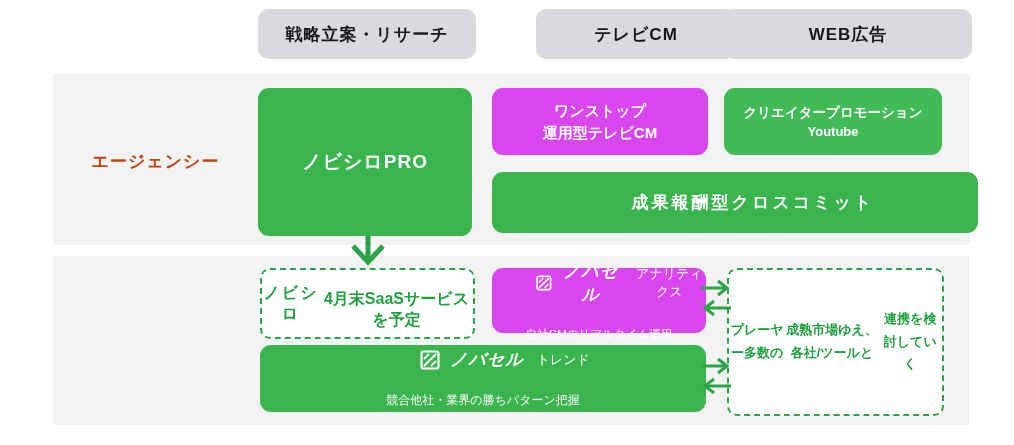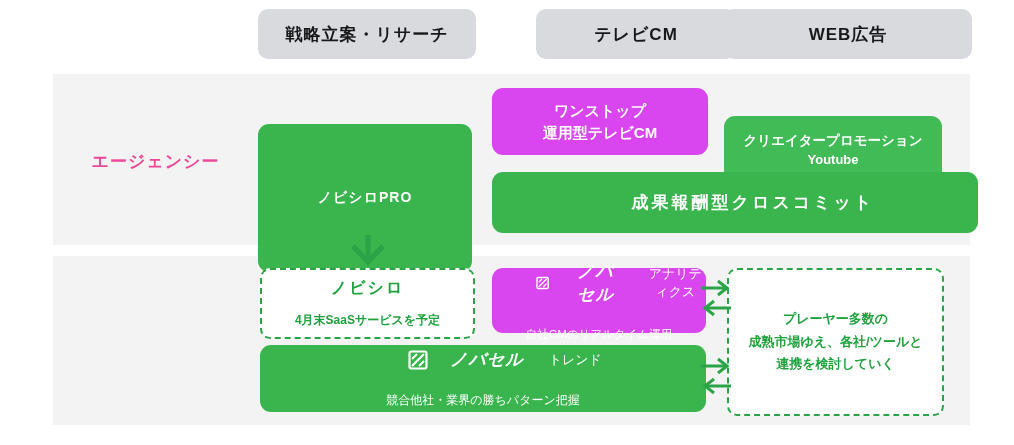--- a/index.html
+++ b/index.html
@@ -13,51 +13,51 @@
   .pill1{left:258px;width:218px;}
   .pill2{left:492px;width:200px;margin-left:44px;}
   .pill3{left:724px;width:248px;}
 
   
   .band{position:absolute;left:53px;width:917px;background:#f3f3f4;}
   .band-agency{top:74px;height:171px;}
   .band-saas{top:256px;height:169px;}
 
   .row-label{position:absolute;left:53px;width:205px;text-align:center;
-             font-size:17px;font-weight:bold;color:#ec4899;letter-spacing:1px;}
+             font-size:17px;font-weight:bold;color:#c2410c;letter-spacing:1px;}
   .row-label-agency{top:150px;}
   .row-label-saas{top:331px;}
 
   
   .gbox{position:absolute;border-radius:11px;color:#ffffff;display:flex;flex-direction:column;
         align-items:center;justify-content:center;text-align:center;}
   .g-med{background:#3ab54e;}
   .g-dark{background:#d946ef;}
   .g-light{background:#41bb55;}
 
-  .box-pro{left:258px;top:88px;width:214px;height:148px;font-size:14px;font-weight:bold;letter-spacing:1px;margin-top:36px;}
+  .box-pro{left:258px;top:88px;width:214px;height:148px;font-size:19px;font-weight:bold;letter-spacing:1px;}
   .box-onestop{left:492px;top:88px;width:216px;height:67px;font-size:15px;font-weight:bold;line-height:1.45;}
-  .box-creator{left:724px;top:88px;width:218px;height:67px;font-weight:bold;margin-top:28px;}
+  .box-creator{left:724px;top:88px;width:218px;height:67px;font-weight:bold;}
   .box-creator .l1{font-size:13.5px;}
   .box-creator .l2{font-size:13px;margin-top:2px;}
   .box-cross{left:492px;top:172px;width:450px;height:61px;font-size:17px;font-weight:bold;letter-spacing:3px;padding-left:36px;}
 
   
   .dbox{position:absolute;background:#ffffff;border:2px dashed #2ba447;border-radius:10px;
-        display:flex;flex-direction:column;align-items:center;justify-content:center;text-align:center;
+        display:flex;flex-direction:row;align-items:center;justify-content:center;text-align:center;
         color:#1fa23e;}
   .box-nobishiro{left:260px;top:268px;width:211px;height:67px;}
   .box-nobishiro .t{font-size:16px;font-weight:bold;letter-spacing:2px;}
-  .box-nobishiro .s{font-size:12px;margin-top:13px;font-weight:bold;}
+  .box-nobishiro .s{font-size:16px;margin-top:13px;font-weight:bold;}
   .box-partner{left:727px;top:268px;width:213px;height:144px;font-size:13px;font-weight:bold;line-height:1.75;}
 
   
   .box-analytics{left:492px;top:268px;width:214px;height:65px;}
   .box-trend{left:260px;top:345px;width:446px;height:67px;}
-  .brandline{display:flex;align-items:center;justify-content:flex-start;gap:22px;margin-left:44px;}
+  .brandline{display:flex;align-items:center;justify-content:flex-start;gap:10px;margin-left:44px;}
   .brand{font-size:17px;font-weight:bold;font-style:italic;letter-spacing:1px;}
   .product{font-size:13px;margin-left:3px;}
   .subtitle{font-size:11.5px;margin-top:21px;}
   .box-trend .subtitle{font-size:12px;}
 
   .arrow{position:absolute;}
 </style>
 </head>
 <body>
 

